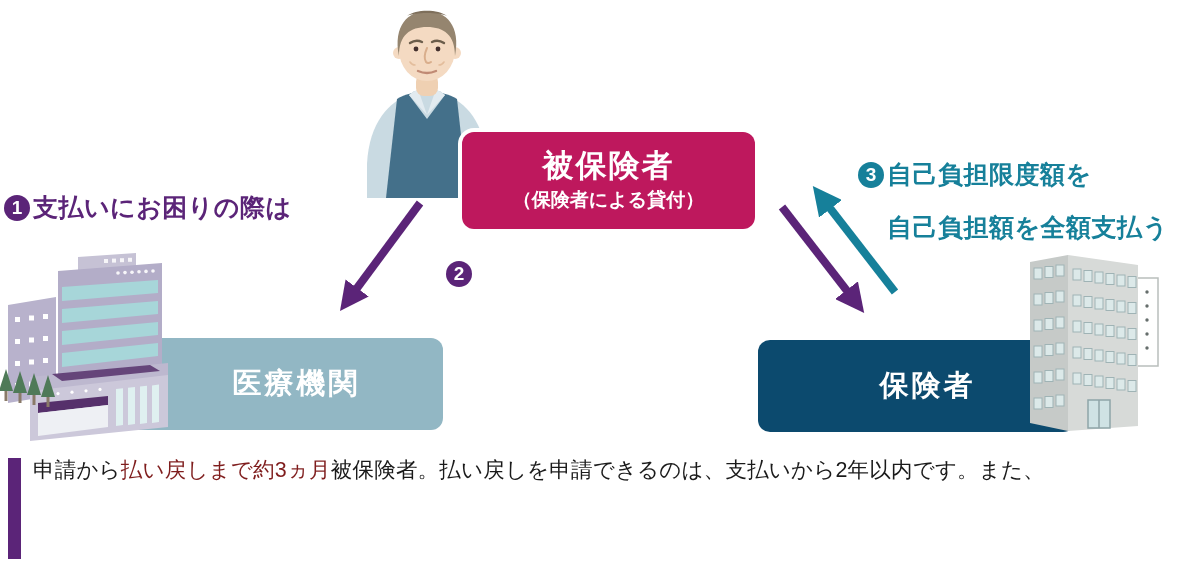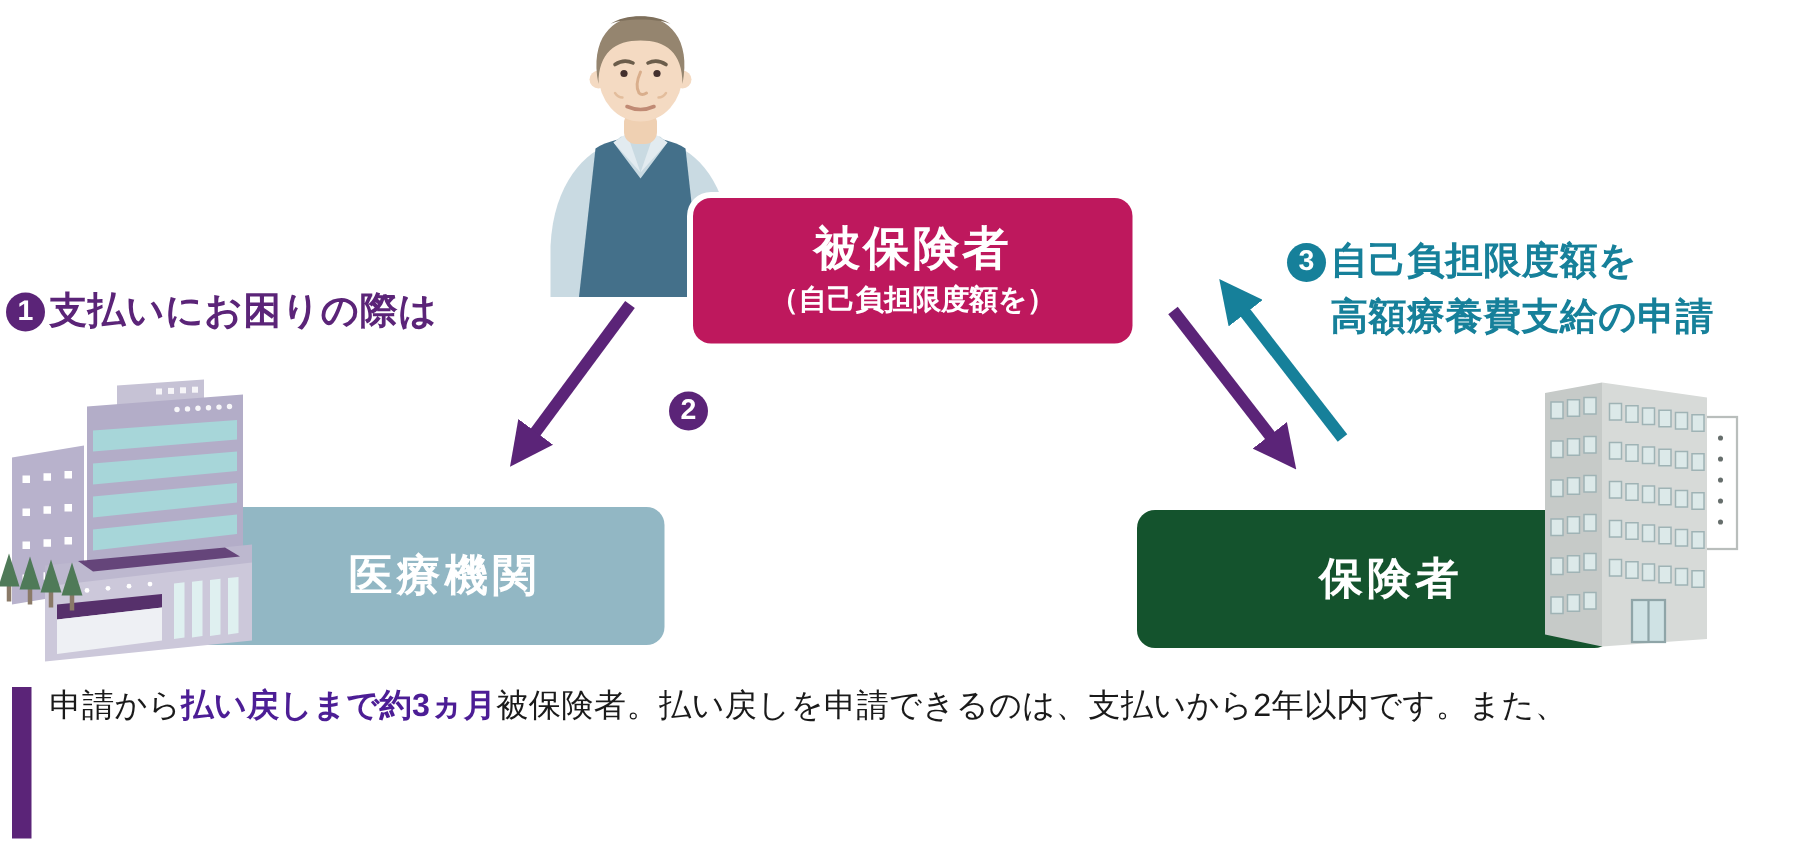--- a/index.html
+++ b/index.html
@@ -8,51 +8,51 @@
     font-family:"Liberation Sans",sans-serif;
   }
   .node{
     position:absolute;border-radius:12px;display:flex;flex-direction:column;
     align-items:center;justify-content:center;color:#fff;text-align:center;
   }
   .node-insured{left:462px;top:100px;width:293px;height:97px;background:#be185d;box-shadow:0 0 0 4px #fff;z-index:3;margin-top:32px;}
   .node-insured .title{font-size:31px;font-weight:bold;letter-spacing:2px;line-height:1.15;}
   .node-insured .subtitle{font-size:19px;font-weight:bold;letter-spacing:0px;margin-top:4px;}
   .node-medical{left:128px;top:338px;width:315px;height:92px;background:#92B7C4;z-index:1;}
-  .node-insurer{left:758px;top:340px;width:317px;height:92px;background:#14532d;z-index:1;}
+  .node-insurer{left:758px;top:340px;width:317px;height:92px;background:#0c4a6e;z-index:1;}
   .node-medical .title,.node-insurer .title{font-size:29px;font-weight:bold;letter-spacing:3px;padding-left:22px;}
   .step{
     position:absolute;display:flex;align-items:flex-start;gap:3px;
     font-weight:bold;font-size:25px;line-height:1.15;letter-spacing:0.5px;z-index:4;
   }
   .step .badge{
     flex:none;width:26px;height:26px;border-radius:50%;margin-top:2px;
     display:flex;align-items:center;justify-content:center;
     color:#fff;font-size:19px;font-weight:bold;letter-spacing:0;
   }
   .step-purple{color:#5B2478;}
   .step-purple .badge{background:#5B2478;}
   .step-teal{color:#16809A;}
   .step-teal .badge{background:#16809A;}
   .step1{left:4px;top:193px;}
   .step2{left:446px;top:259px;}
   .step3{left:858px;top:160px;}
-  .step3 .lines{display:flex;flex-direction:column;gap:8px;}
+  .step3 .lines{display:flex;flex-direction:column;gap:24px;}
   .illus{position:absolute;z-index:2;}
   .illus-person{left:360px;top:2px;z-index:2;}
   .illus-hospital{left:0px;top:243px;z-index:2;}
   .illus-office{left:1022px;top:250px;z-index:2;}
   .arrows{position:absolute;left:0;top:0;width:1200px;height:572px;z-index:2;pointer-events:none;}
   .note{position:absolute;left:0;top:450px;width:1200px;z-index:5;}
   .note-bar{position:absolute;left:8px;top:8px;width:13px;height:101px;background:#5B2478;}
   .note-text{
     position:absolute;left:33px;top:3px;width:1160px;
     font-size:21.5px;line-height:35px;color:#1A1A1A;letter-spacing:0.2px;
   }
-  .note-text .hl{color:#4c1d95;font-weight:bold;}
+  .note-text .hl{color:#7f1d1d;font-weight:normal;}
   .note-line{white-space:nowrap;}
 </style>
 </head>
 <body>
 
 <div class="canvas">
 
   <svg class="arrows" viewBox="0 0 1200 572" aria-hidden="true">
     <defs>
       <marker id="headP" viewBox="0 0 10 10" refX="6.5" refY="5" markerWidth="3.6" markerHeight="3.6" orient="auto">
@@ -222,21 +222,21 @@
         <rect x="84" y="127.5" width="8" height="11"></rect>
         <rect x="95" y="129" width="8" height="11"></rect>
         <rect x="106" y="130.5" width="8" height="11"></rect>
     </g>
     <rect x="66" y="150" width="22" height="28" fill="#CFE2E4" stroke="#8FA5A8" stroke-width="1.5"></rect>
     <line x1="77" y1="150" x2="77" y2="178" stroke="#8FA5A8" stroke-width="1.5"></line>
   </svg>
 
   <div class="node node-insured">
     <div class="title">被保険者</div>
-    <div class="subtitle">（自己負担限度額を）</div>
+    <div class="subtitle">（保険者による貸付）</div>
   </div>
 
   <div class="node node-medical">
     <div class="title">医療機関</div>
   </div>
 
   <div class="node node-insurer">
     <div class="title">保険者</div>
   </div>
 
@@ -246,21 +246,21 @@
   </div>
 
   <div class="step step-purple step2">
     <span class="badge">2</span>
   </div>
 
   <div class="step step-teal step3">
     <span class="badge">3</span>
     <span class="lines">
       <span>自己負担限度額を</span>
-      <span>高額療養費支給の申請</span>
+      <span>自己負担額を全額支払う</span>
     </span>
   </div>
 
   <div class="note">
     <div class="note-bar"></div>
     <div class="note-text">
       <div class="note-line"><span>申請から</span><span class="hl">払い戻しまで約3ヵ月</span><span>被保険者。払い戻しを申請できるのは、支払いから2年以内です。また、</span></div>
     </div>
   </div>
 

